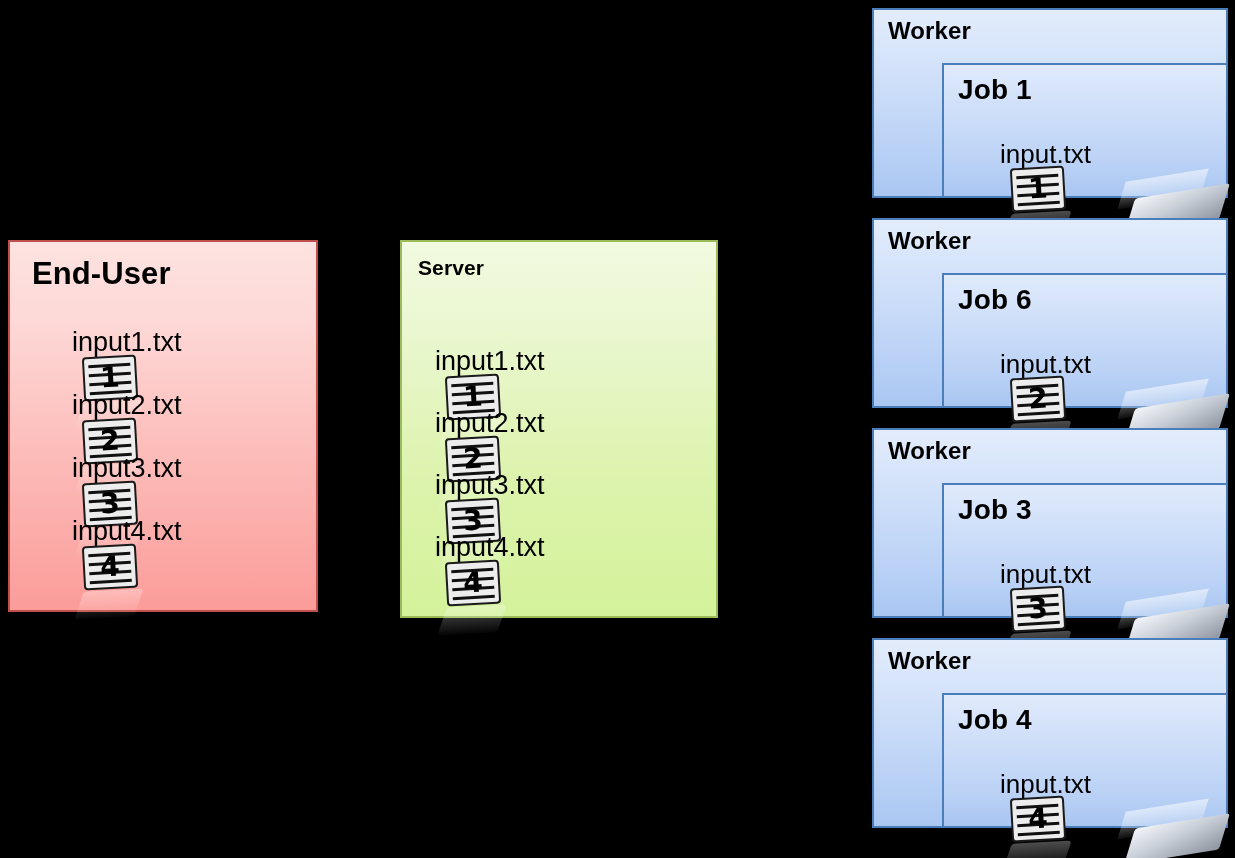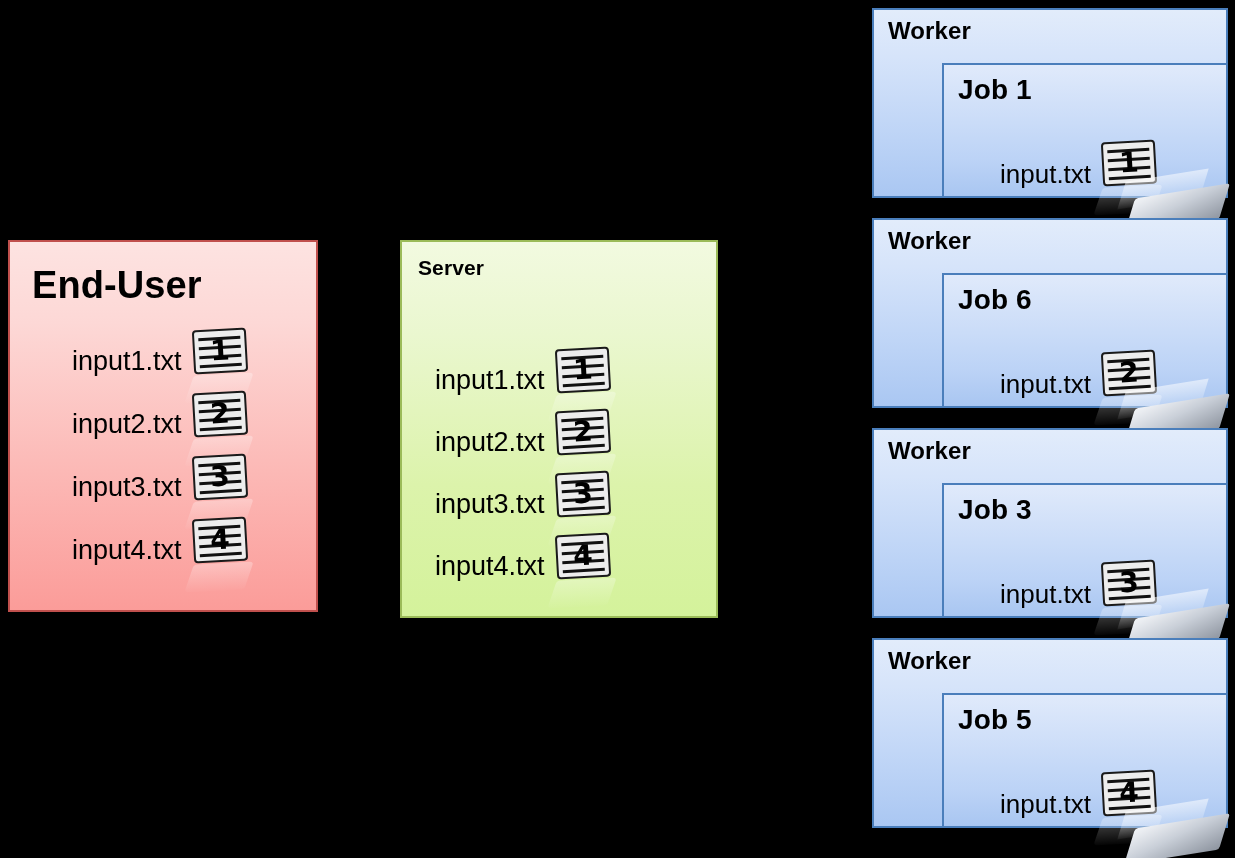--- a/index.html
+++ b/index.html
@@ -33,28 +33,28 @@
     left:68px;top:53px;right:-2px;bottom:-2px;
     border:2px solid #4a7ebb;
     background:linear-gradient(to bottom,#e0eafb 0%,#d2e1f9 28%,#bcd3f6 72%,#a9c6f1 100%);
   }
 
   
   .title{
     position:absolute;color:#000;font-weight:700;
     white-space:nowrap;letter-spacing:0.1px;
   }
-  .title-enduser{left:22px;top:14px;font-size:38px;margin-top:8px;}
+  .title-enduser{left:22px;top:14px;font-size:31px;}
   .title-server{left:16px;top:14px;font-size:21px;}
   .title-worker{left:14px;top:7px;font-size:24px;}
   .title-job{left:14px;top:9px;font-size:28px;}
 
   
   .filerow{
-    position:absolute;display:flex;align-items:flex-end;white-space:nowrap;
+    position:absolute;display:flex;align-items:flex-start;white-space:nowrap;flex-direction:column;
   }
   .filelabel{
     font-size:27px;color:#000;line-height:1;
   }
   .filelabel.small{font-size:26px;}
 
   
   .docicon{
     position:relative;width:56px;height:46px;margin-left:11px;flex:0 0 auto;
   }
@@ -235,21 +235,21 @@
         </span>
       </div>
     </div>
   </div>
   <div class="beam" style="left:1121px;top:596px;"></div>
   <div class="spill" style="left:1129px;top:612px;"></div>
 
   <div class="box box-worker" style="top:638px;">
     <div class="title title-worker">Worker</div>
     <div class="box-job">
-      <div class="title title-job">Job 5</div>
+      <div class="title title-job">Job 4</div>
       <div class="filerow" style="left:56px;top:76px;">
         <span class="filelabel small">input.txt</span>
         <span class="docicon">
           <span class="reflect"></span>
           <span class="sheet"></span>
           <span class="num">4</span>
         </span>
       </div>
     </div>
   </div>

